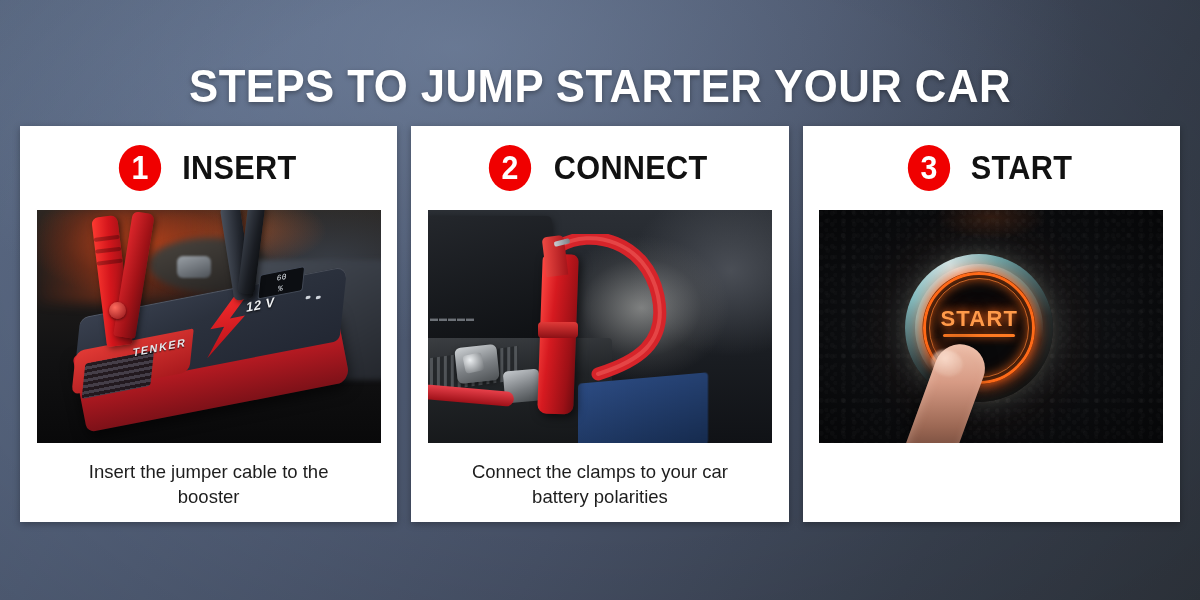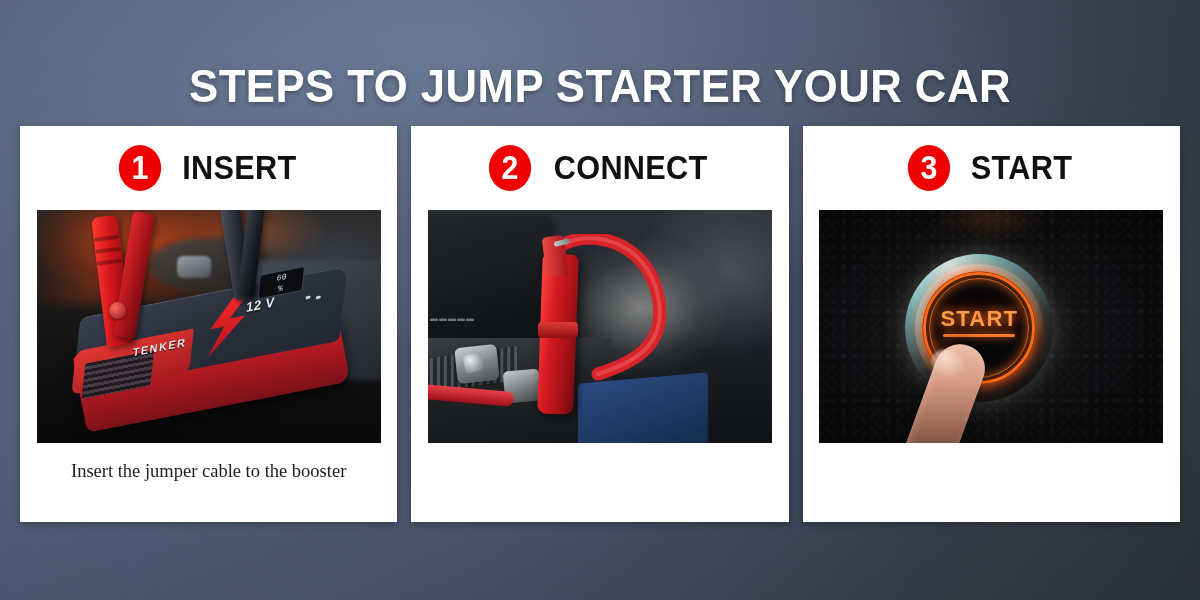--- a/index.html
+++ b/index.html
@@ -98,21 +98,21 @@
     flex:0 0 auto;
   }
 
   .caption {
     margin-top:16px;
     width:300px;
     text-align:center;
     color:#1d1d1d;
     font-size:18.5px;
     line-height:25px;
-    font-family:Liberation Serif, serif;
+    font-family:Liberation Sans, sans-serif;
   }
 
   
   .p1-bay {
     position:absolute; inset:0;
     background:
       radial-gradient(ellipse 150px 70px at 32% 14%, rgba(196,72,30,0.85) 0%, rgba(120,40,18,0.35) 55%, rgba(0,0,0,0) 80%),
       radial-gradient(ellipse 120px 50px at 58% 9%, rgba(210,95,40,0.55) 0%, rgba(0,0,0,0) 75%),
       radial-gradient(ellipse 200px 90px at 85% 22%, rgba(60,66,76,0.85) 0%, rgba(0,0,0,0) 78%),
       linear-gradient(180deg,#2a2622 0%,#1d1b1a 34%,#121213 62%,#09090a 100%);
@@ -556,20 +556,21 @@
           <path d="M6,12 C36,-6 92,6 104,62 C114,110 82,128 44,140" stroke="#f2605c" stroke-width="4" fill="none" stroke-linecap="round" opacity=".55"></path>
         </svg>
       </div>
 
       <div class="p2-bigclamp"></div>
       <div class="p2-clamp-jaw"></div>
       <div class="p2-clamp-tooth"></div>
       <div class="p2-clamp-ring"></div>
     </div>
 
+    <div class="caption">Connect the clamps to your car battery polarities</div>
   </div>
 
   <div class="card">
     <div class="card-head">
       <div class="badge">3</div>
       <div class="head-label">START</div>
     </div>
 
     <div class="photo">
       <div class="p3-bg"></div>

